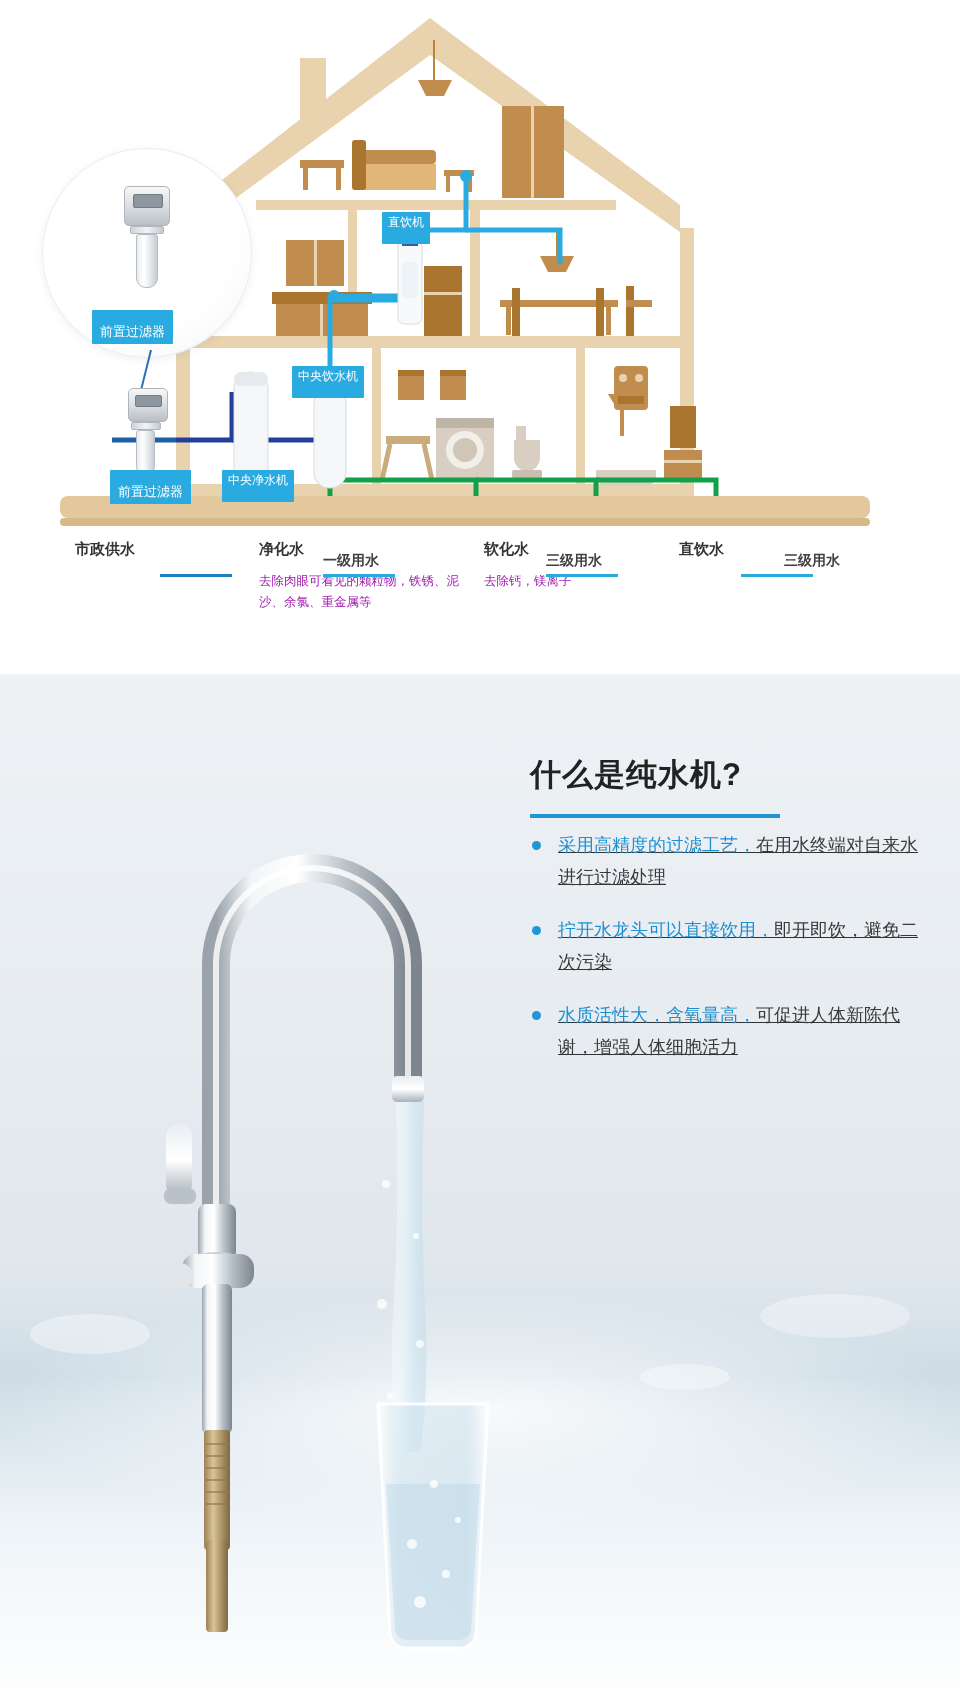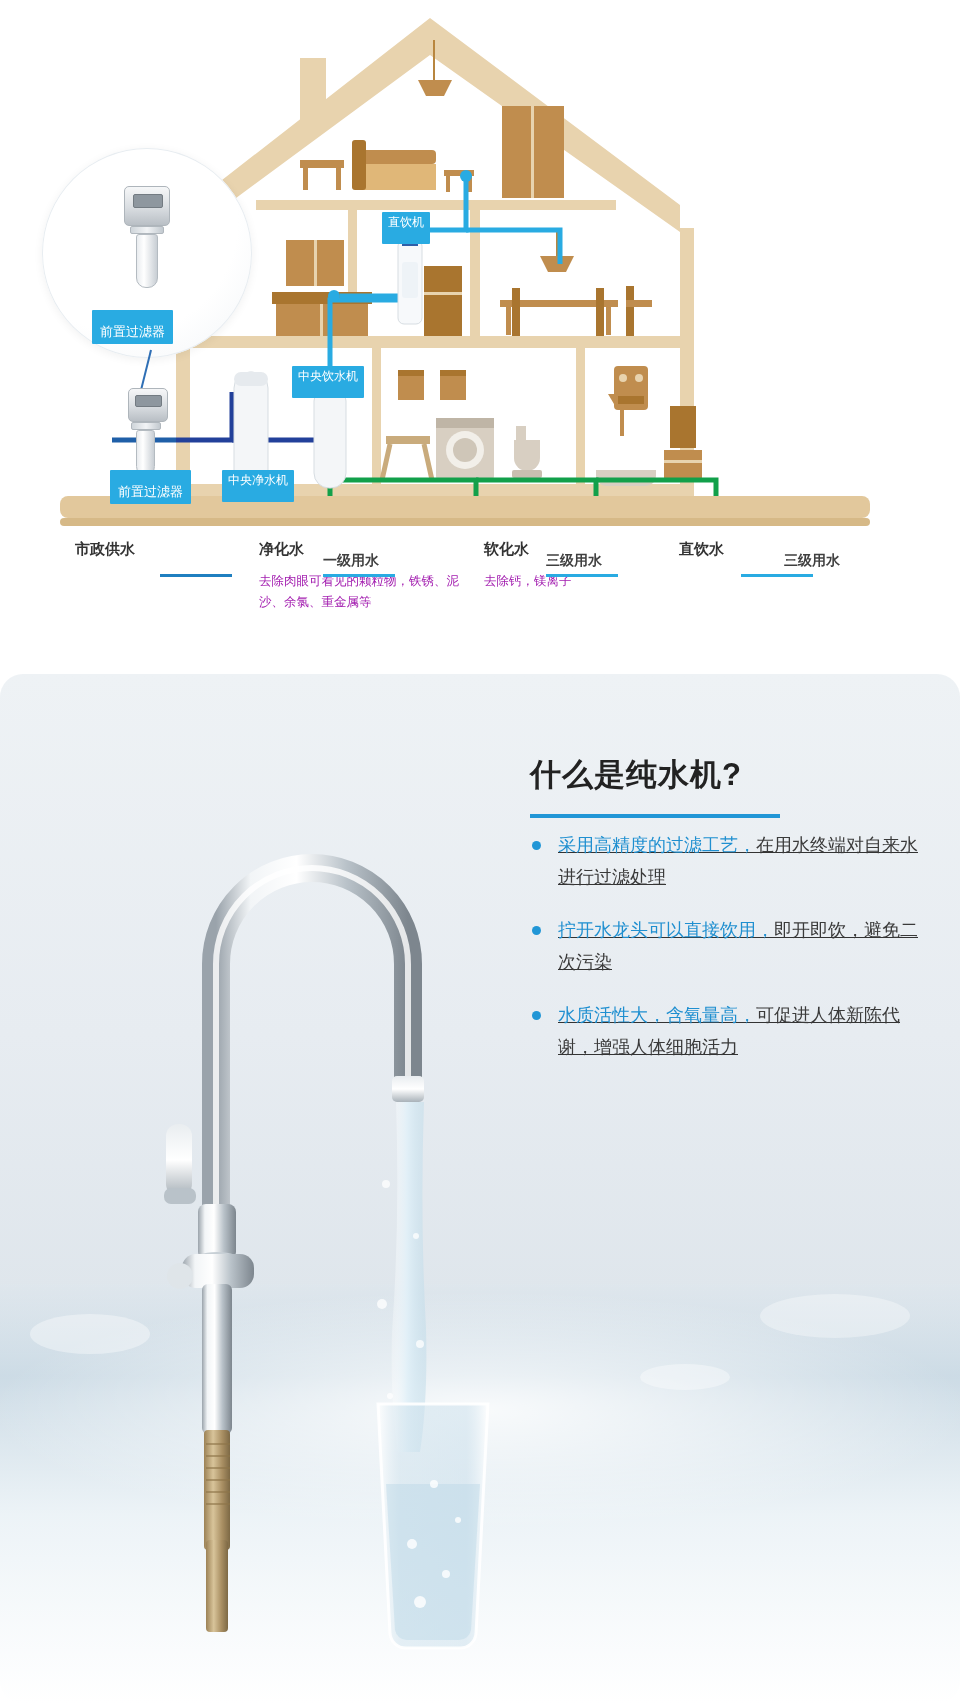--- a/index.html
+++ b/index.html
@@ -126,21 +126,20 @@
     background: #ffffff;
   }
 
   
   .section-water {
     position: relative;
     width: 960px;
     height: 1030px;
     background: linear-gradient(180deg,#eef2f5 0%,#e7ecf1 35%,#dfe6ec 60%,#ffffff 100%);
     overflow: hidden;
-    border-radius: 23px;
   }
   .water-band {
     position:absolute;
     left:0; bottom: 0;
     width: 960px; height: 420px;
     background:
       radial-gradient(ellipse 700px 170px at 50% 30%, rgba(255,255,255,.85) 0%, rgba(255,255,255,0) 70%),
       linear-gradient(180deg, rgba(222,233,240,.2) 0%, rgba(196,214,226,.75) 22%, rgba(236,243,247,.9) 55%, #ffffff 100%);
   }
   .splash {

